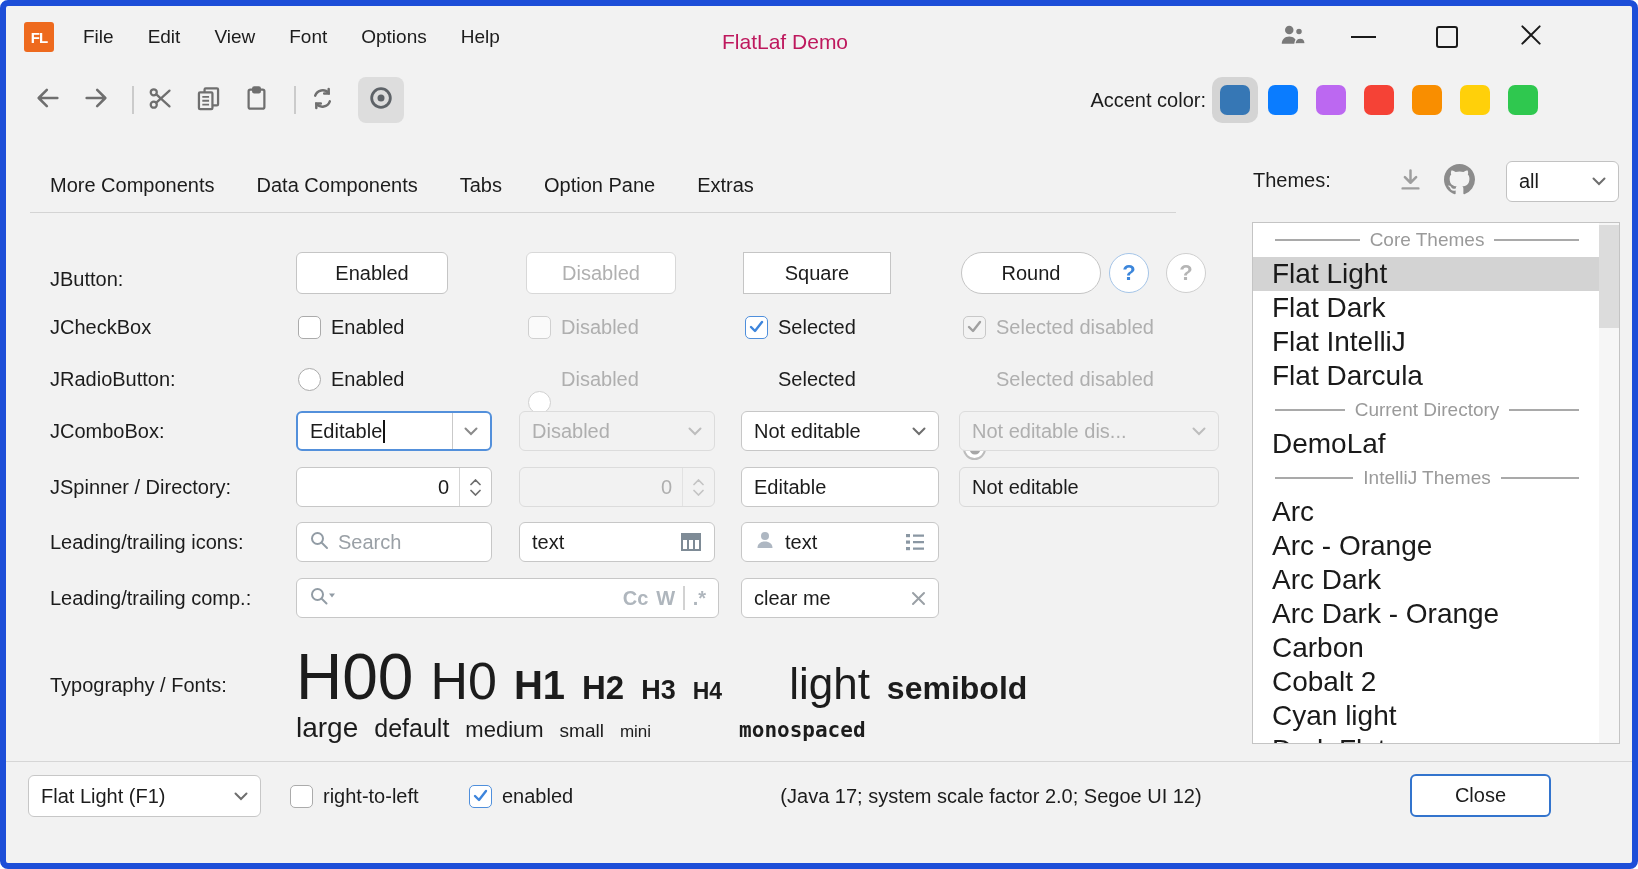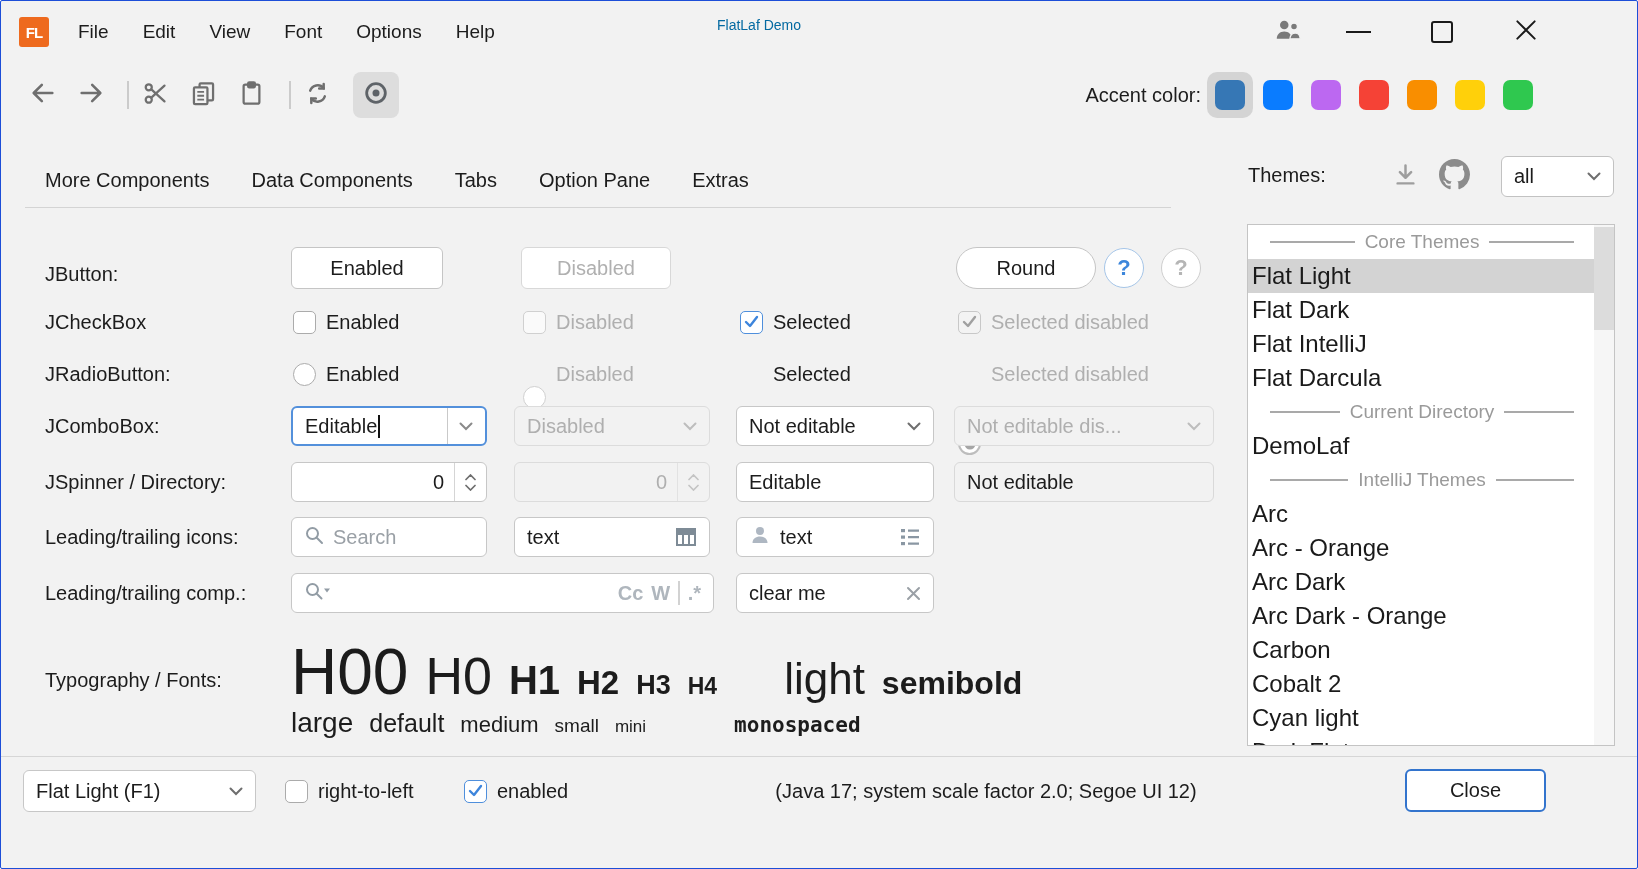--- a/index.html
+++ b/index.html
@@ -1,47 +1,47 @@
 <!DOCTYPE html>
 <html><head>
 <meta charset="utf-8">
 <style>
   * { margin:0; padding:0; box-sizing:border-box; }
   html,body { width:1638px; height:869px; background:#fff; font-family:"Liberation Sans",sans-serif; }
-  .window { position:relative; width:1638px; height:869px; background:#F2F2F2; border:1px solid #1d4ed8; border-radius:2px; overflow:hidden; }
+  .window { position:relative; width:1638px; height:869px; background:#F2F2F2; border:6px solid #1d4ed8; border-radius:8px; overflow:hidden; }
   .abs { position:absolute; }
 
   
   .logo { left:18px; top:16px; width:30px; height:30px; background:#EE6A1E; border-radius:3px;
           color:#fff; font-weight:bold; font-size:15px; letter-spacing:-1px; display:flex; align-items:center; justify-content:center; }
   .menubar { left:60px; top:0; height:62px; display:flex; align-items:center; }
   .menu-item { padding:16px 17px; font-size:19px; color:#1C1C1C; height:62px; display:flex; align-items:center; cursor:default; }
-  .win-title { left:716px; top:16px; font-size:14px; color:#0369a1; }
+  .win-title { left:716px; top:24px; font-size:21px; color:#be185d; }
   .win-btn { top:0; height:62px; width:46px; display:flex; align-items:center; justify-content:center; }
 
   
   .tb-btn { top:72px; width:44px; height:44px; display:flex; align-items:center; justify-content:center; border-radius:8px; }
   .tb-sep { top:80px; width:2px; height:28px; background:#CBCBCB; }
   .tb-toggle { background:#DDDDDD; }
   .accent-label { top:83px; left:1040px; width:160px; text-align:right; font-size:20px; color:#1C1C1C; }
   .accent-sel-ring { left:1206px; top:71px; width:46px; height:46px; background:#D4D4D4; border-radius:10px; }
   .swatch { top:79px; width:30px; height:30px; border-radius:7px; }
 
   
   .tabbar { left:23px; top:152px; height:55px; display:flex; }
   .tab { position:relative; padding:0 21px; font-size:20px; line-height:55px; color:#1C1C1C; }
   .tab.active::after { content:""; position:absolute; left:0; right:0; bottom:0; height:3px; background:#4683C4; }
   .tab-divider { left:24px; top:206px; width:1146px; height:1px; background:#D4D4D4; }
 
   
   .themes-label { left:1247px; top:163px; font-size:20px; color:#1C1C1C; }
   .themes-combo { left:1500px; top:155px; width:113px; height:41px; background:#fff; border:1.5px solid #C2C2C2; border-radius:6px;
                   display:flex; align-items:center; padding:0 12px; font-size:20px; color:#1C1C1C; }
-  .themes-list { left:1246px; top:223px; width:368px; height:522px; background:#fff; border:1px solid #C4C4C4; overflow:hidden; }
-  .tl-row { height:34px; line-height:34px; font-size:24px; color:#1A1A1A; padding-left:4px; width:calc(100% - 20px); white-space:nowrap; }
+  .themes-list { left:1246px; top:216px; width:368px; height:522px; background:#fff; border:1px solid #C4C4C4; overflow:hidden; }
+  .tl-row { height:34px; line-height:34px; font-size:28px; color:#1A1A1A; padding-left:19px; width:calc(100% - 20px); white-space:nowrap; }
   .tl-row.selected { background:#D3D3D3; }
   .tl-sep { display:flex; align-items:center; height:34px; color:#9A9A9A; font-size:19px; padding:0 10px 0 12px; width:calc(100% - 20px); }
   .tl-sep::before, .tl-sep::after { content:""; flex:1; border-top:2px solid #A9A9A9; margin:0 10px; }
   .tl-scroll-track { position:absolute; right:0; top:0; width:20px; height:100%; background:#F6F6F6; }
   .tl-scroll-thumb { position:absolute; right:0; top:2px; width:20px; height:103px; background:#DCDCDC; }
 
   
   .ctl-label { font-size:20px; color:#1C1C1C; line-height:23px; white-space:nowrap; }
   .btn { height:42px; background:#fff; border:1.5px solid #C5C5C5; border-radius:6px; display:flex; align-items:center; justify-content:center;
          font-size:20px; color:#1C1C1C; }
@@ -255,20 +255,21 @@
     <div class="tl-row">Cobalt 2</div>
     <div class="tl-row">Cyan light</div>
     <div class="tl-row">Dark Flat</div>
     <div class="tl-scroll-track"></div>
     <div class="tl-scroll-thumb"></div>
   </div>
 
   <div class="abs ctl-label" style="left:44px;top:262px;">JButton:</div>
   <div class="abs btn" style="left:290px;top:246px;width:152px;">Enabled</div>
   <div class="abs btn dis" style="left:520px;top:246px;width:150px;">Disabled</div>
+  <div class="abs btn square" style="left:737px;top:246px;width:148px;">Square</div>
   <div class="abs btn round" style="left:955px;top:246px;width:140px;">Round</div>
   <div class="abs help" style="left:1103px;top:247px;">?</div>
   <div class="abs help dis" style="left:1160px;top:247px;">?</div>
 
   <div class="abs ctl-label" style="left:44px;top:310px;">JCheckBox</div>
   <div class="abs cb" style="left:292px;top:310px;"></div>
   <div class="abs ctl-label" style="left:325px;top:310px;">Enabled</div>
   <div class="abs cb dis" style="left:522px;top:310px;"></div>
   <div class="abs ctl-label" style="left:555px;top:310px;color:#AFAFAF;">Disabled</div>
   <div class="abs cb sel" style="left:739px;top:310px;">

